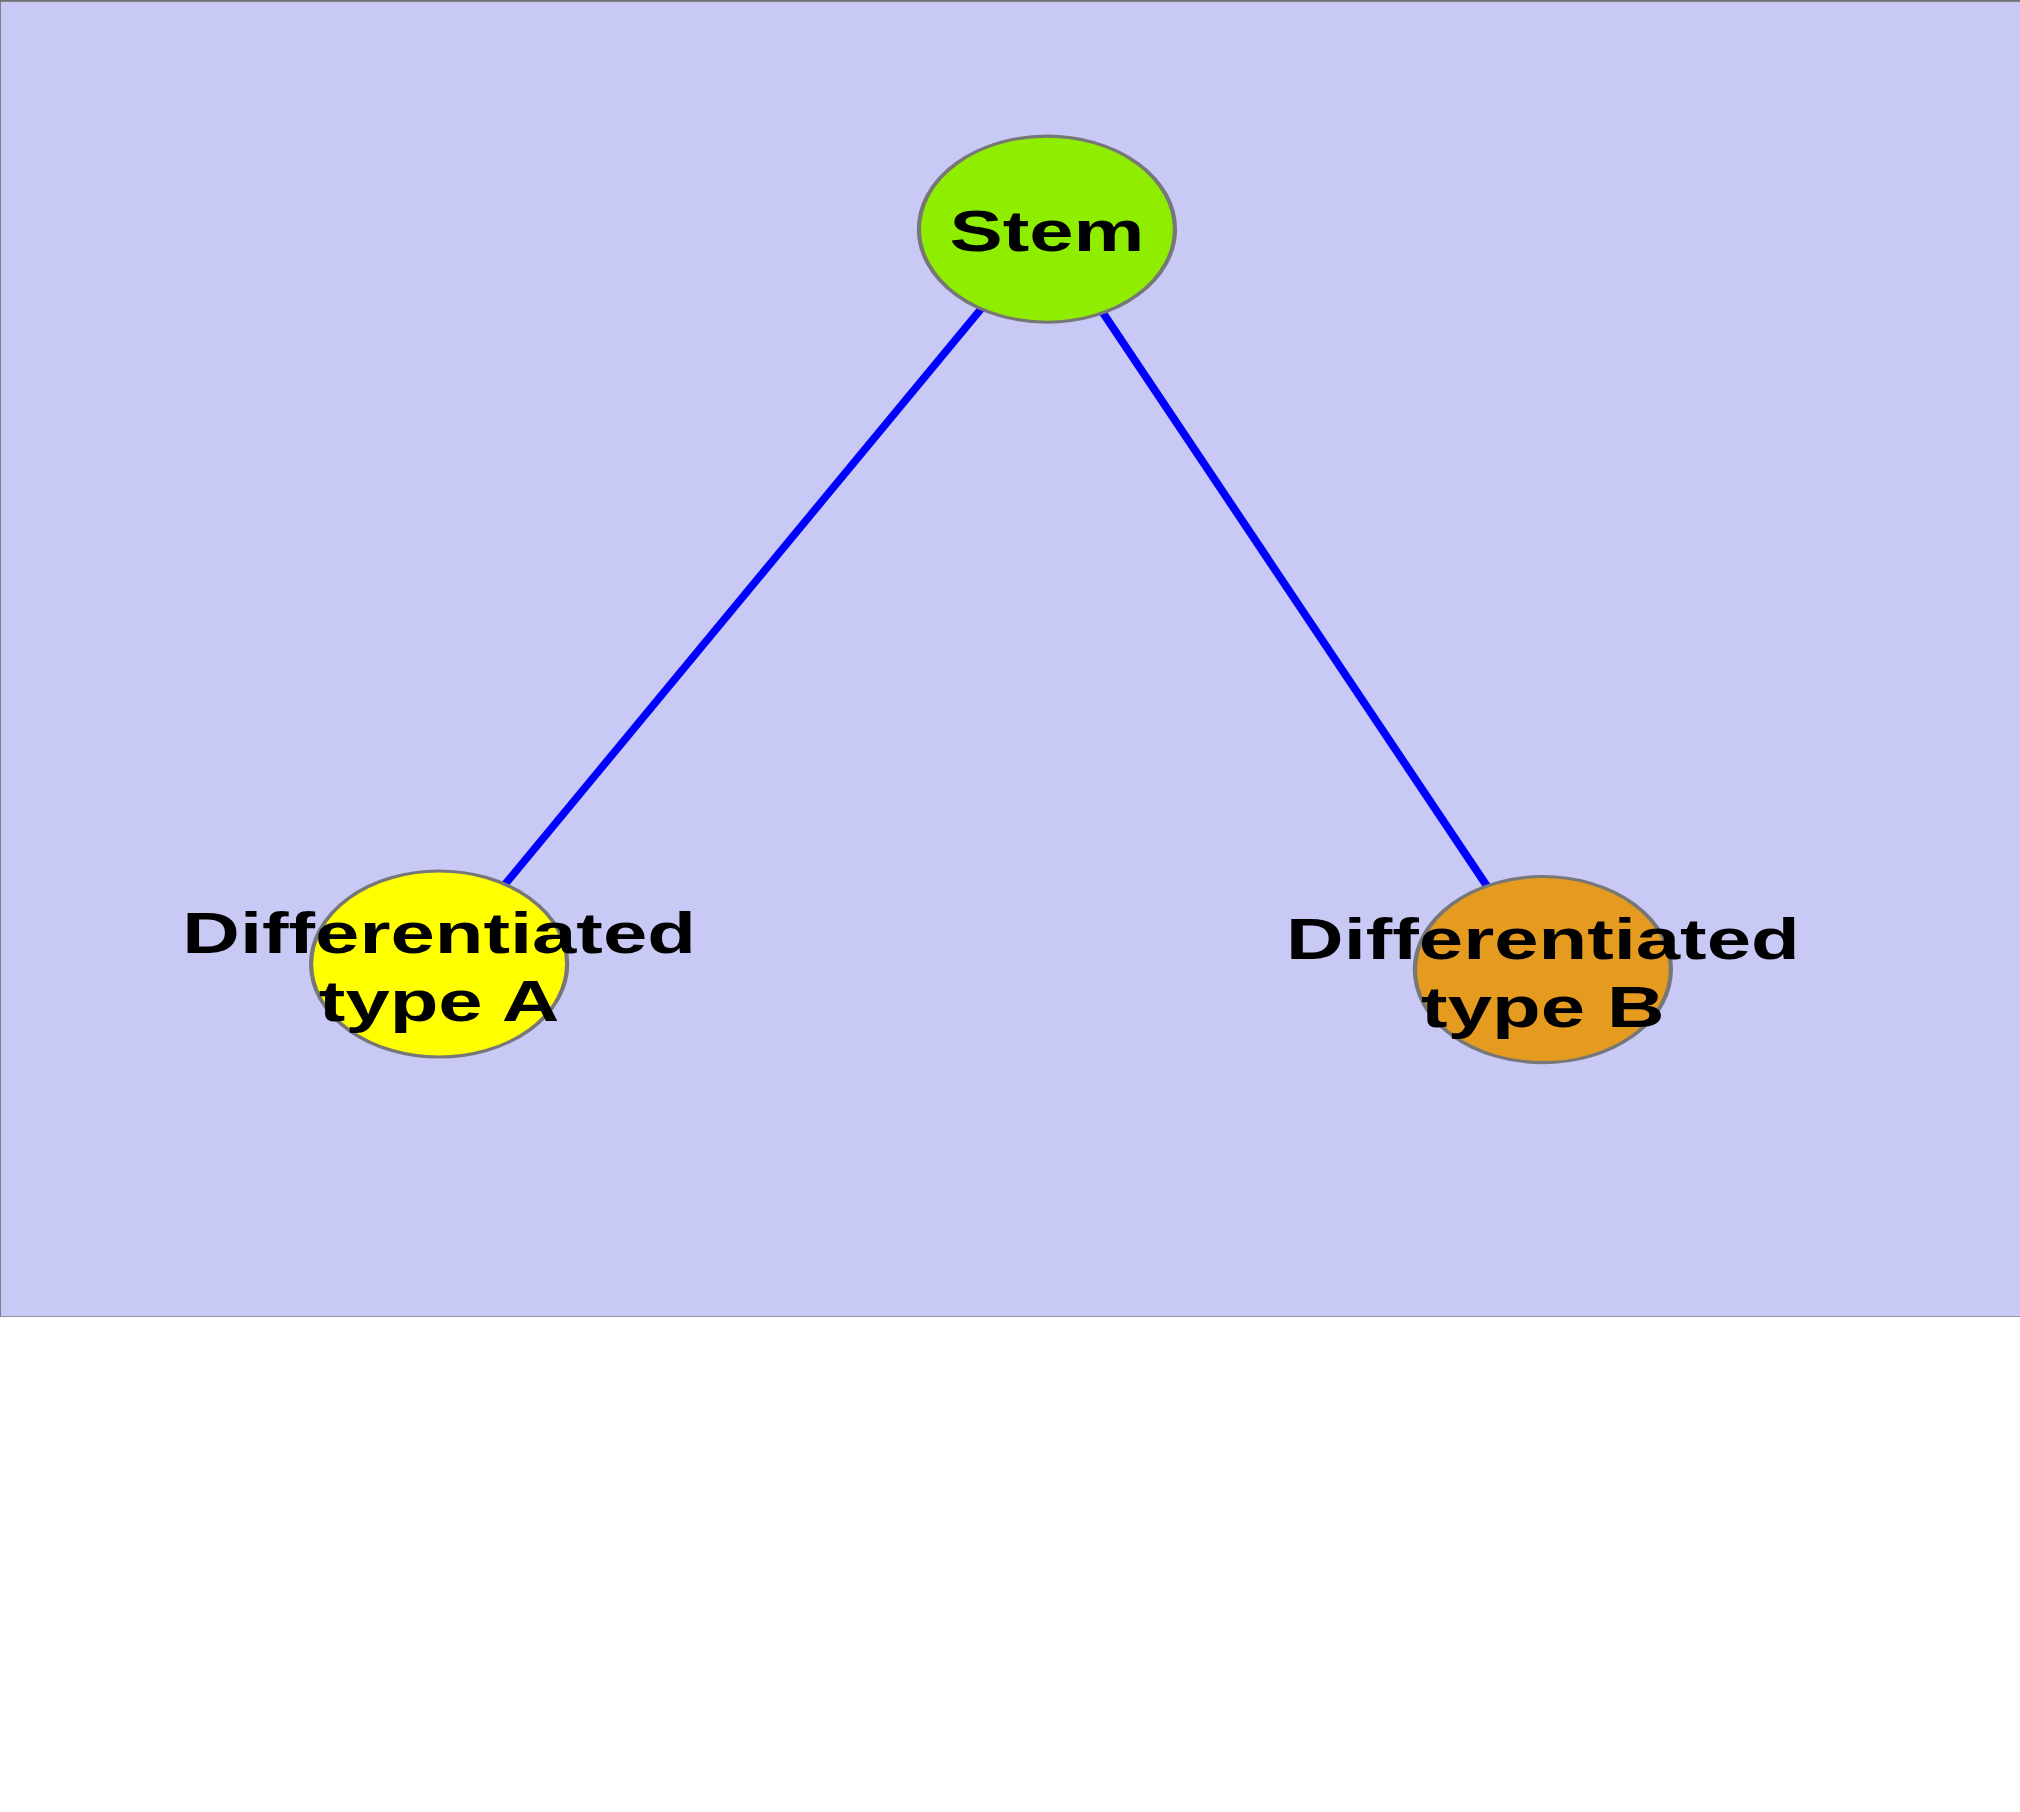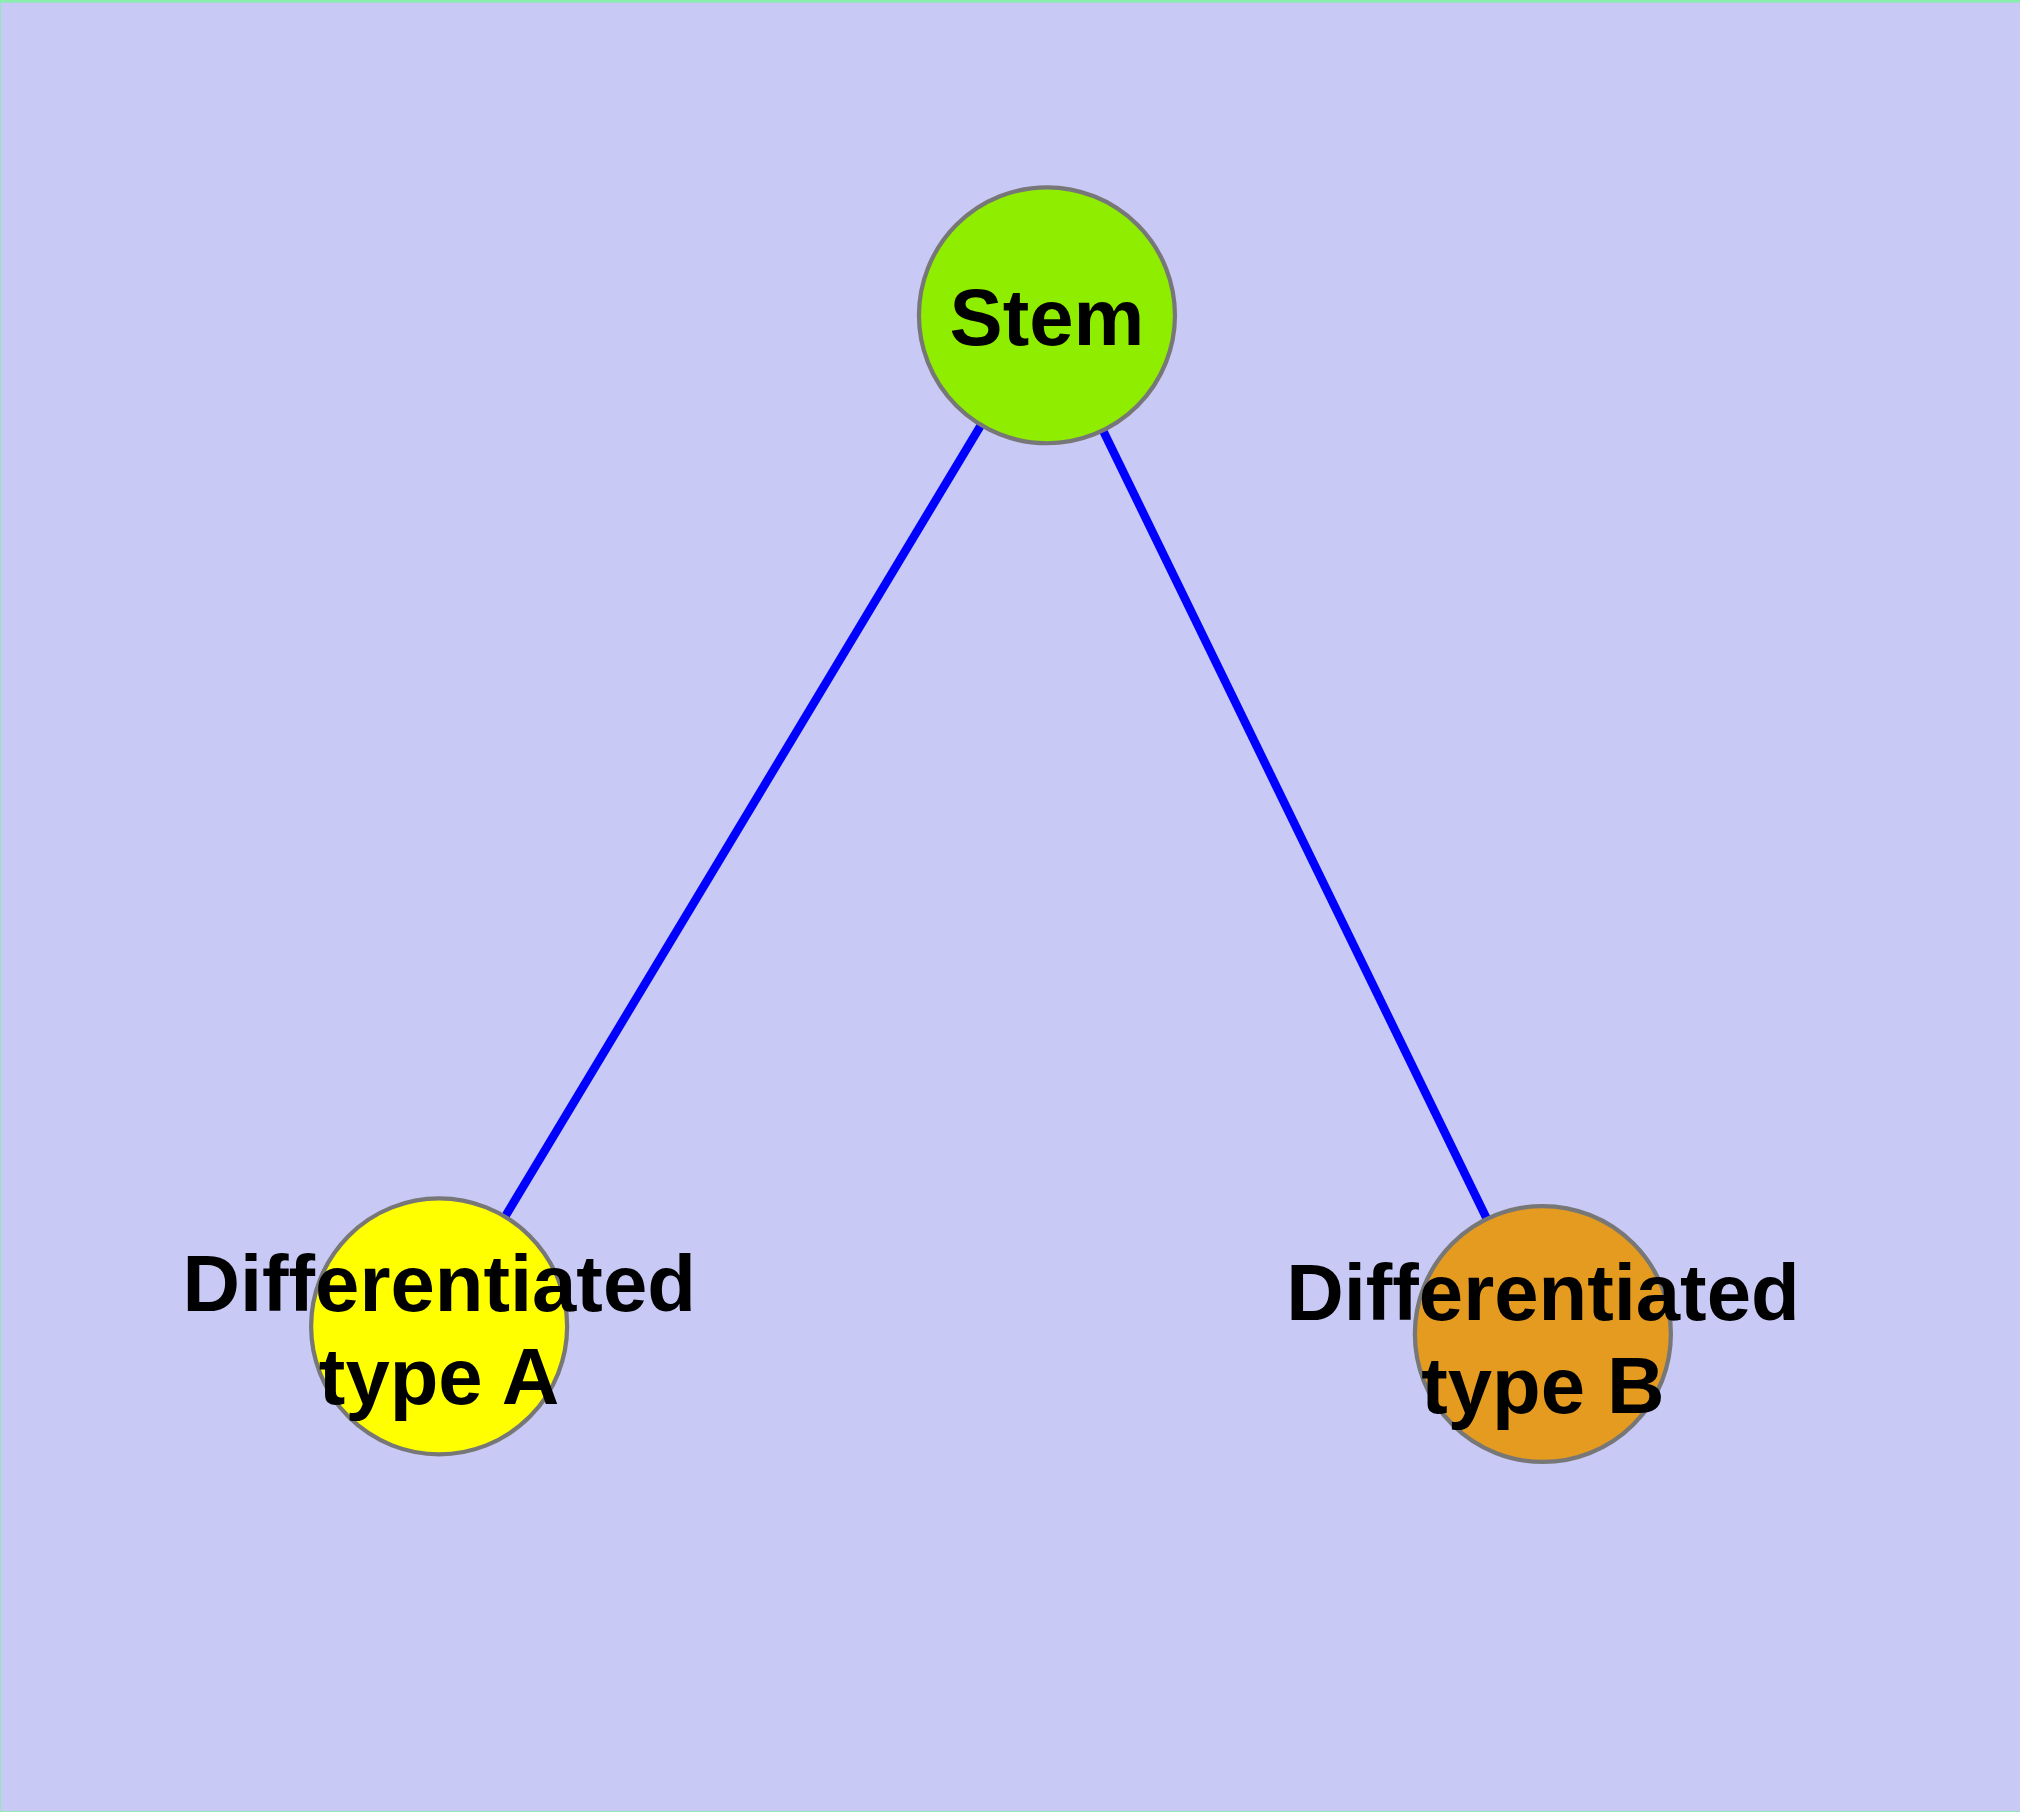--- a/index.html
+++ b/index.html
@@ -3,22 +3,22 @@
 <meta charset="utf-8">
 <style>
   html, body {
     margin: 0;
     padding: 0;
     background: #ffffff;
   }
   .stage {
     position: relative;
     width: 2021px;
-    height: 1812px;
-    background: #86efac;
+    height: 1317px;
+    background: #737373;
     overflow: hidden;
     font-family: "Liberation Sans", sans-serif;
   }
   .graph-svg {
     position: absolute;
     left: 0;
     top: 0;
     width: 100%;
     height: 100%;
     display: block;

